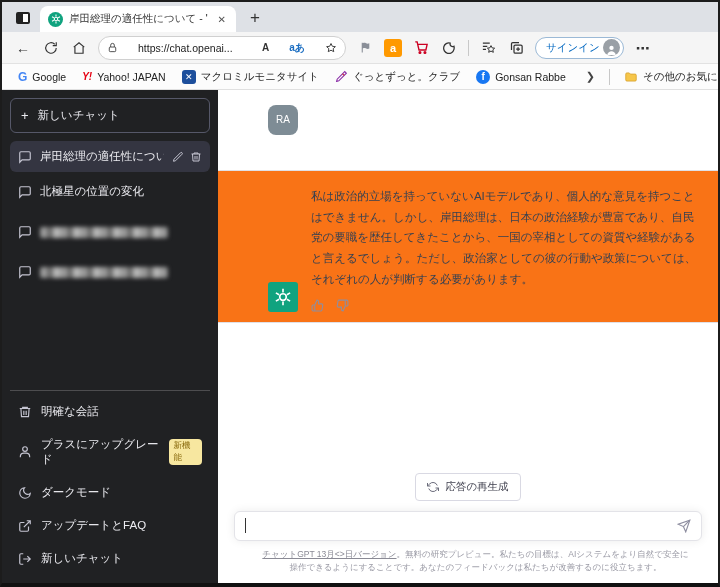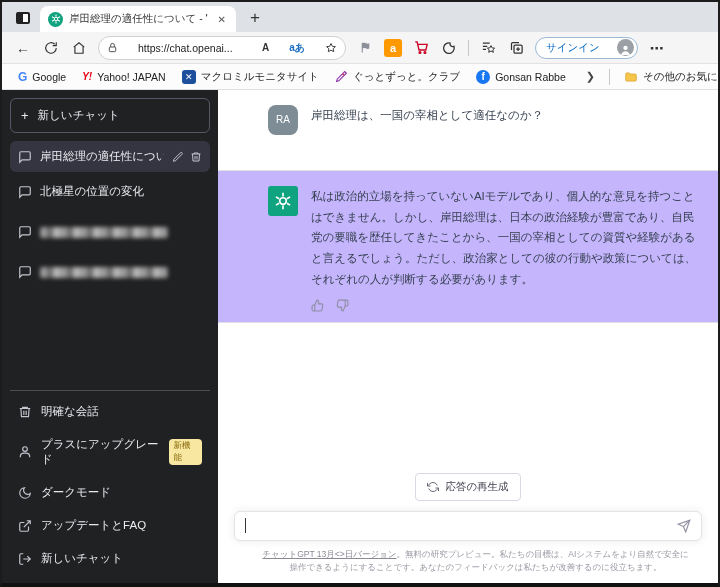--- a/index.html
+++ b/index.html
@@ -20,21 +20,21 @@
 
   
   .toolbar { height:32px; background:#f5f5f5; border-bottom:1px solid #e2e2e2; display:flex; align-items:center; padding:0 8px; gap:2px; flex:0 0 auto; }
   .tbtn { width:26px; height:26px; display:flex; align-items:center; justify-content:center; color:#333; border-radius:4px; cursor:pointer; font-size:14px; flex:0 0 auto; }
   .addressbar { flex:0 0 auto; width:248px; height:24px; background:#fff; border:1px solid #d0d0d0; border-radius:12px; display:flex; align-items:center; padding:0 8px; gap:20px; margin:0 4px; }
   .url { flex:1; font-size:10.5px; color:#222; white-space:nowrap; overflow:hidden; }
   .readaloud { font-size:10px; color:#333; font-weight:bold; }
   .translate { font-size:10px; color:#1b6ec2; font-weight:bold; }
   .ext-amazon { width:18px; height:18px; background:#f90; border-radius:3px; color:#fff; font-size:11px; font-weight:bold; display:flex; align-items:center; justify-content:center; }
   .vdiv { width:1px; height:16px; background:#c8c8c8; margin:0 4px; flex:0 0 auto; }
-  .signin { height:22px; border:1px solid #9bb9d6; border-radius:11px; display:flex; align-items:center; gap:17px; padding:0 3px 0 10px; margin:0 4px; cursor:pointer; background:#fff; }
+  .signin { height:22px; border:1px solid #9bb9d6; border-radius:11px; display:flex; align-items:center; gap:3px; padding:0 3px 0 10px; margin:0 4px; cursor:pointer; background:#fff; }
   .signin-label { font-size:10.5px; color:#0067c0; white-space:nowrap; }
   .signin-avatar { width:17px; height:17px; border-radius:50%; background:#9aa0a6; display:flex; align-items:flex-end; justify-content:center; overflow:hidden; }
 
   
   .favbar { height:26px; background:#fcfcfc; border-bottom:1px solid #e0e0e0; display:flex; align-items:center; padding:0 10px; gap:4px; font-size:10.5px; color:#222; flex:0 0 auto; }
   .favitem { display:flex; align-items:center; gap:5px; padding:2px 6px; border-radius:4px; cursor:pointer; white-space:nowrap; }
   .fi-google { color:#4285f4; font-weight:bold; font-size:12px; }
   .fi-yahoo { color:#e60012; font-weight:bold; font-style:italic; font-size:10px; }
   .fi-macromill { width:14px; height:14px; background:#1d4f9c; border-radius:3px; color:#fff; font-size:9px; font-weight:bold; display:flex; align-items:center; justify-content:center; }
   .fi-fb { width:14px; height:14px; background:#1877f2; border-radius:50%; color:#fff; font-size:10px; font-weight:bold; display:flex; align-items:center; justify-content:center; }
@@ -56,21 +56,21 @@
   .sspacer { flex:1; }
   .sdivider { border-top:1px solid #4d4d4f; margin:4px 0 4px; }
   .smenu { display:flex; align-items:center; gap:9px; padding:9px 8px; border-radius:6px; cursor:pointer; }
   .badge { background:#f7e7a0; color:#8a6b0f; font-size:8.5px; padding:1px 5px; border-radius:4px; margin-left:auto; }
   .sicon { color:#c5c5d2; display:flex; flex:0 0 auto; }
 
   
   .chat { flex:1; display:flex; flex-direction:column; background:#fff; min-width:0; }
   .msgrow { display:flex; gap:13px; padding:15px 20px 15px 50px; font-size:11.5px; line-height:1.8; color:#374151; }
   .msgrow.user { min-height:80px; }
-  .msgrow.assistant { background:#c4b5fd; border-top:1px solid #e0e0e6; border-bottom:1px solid #e0e0e6; padding-bottom:10px; }
+  .msgrow.assistant { background:#f97316; border-top:1px solid #e0e0e6; border-bottom:1px solid #e0e0e6; padding-bottom:10px;align-items:flex-end; }
   .avatar { width:30px; height:30px; border-radius:3px; flex:0 0 auto; display:flex; align-items:center; justify-content:center; color:#fff; font-size:10px; }
   .avatar.ra { background:#7e8c95;border-radius:8px; }
   .avatar.gpt { background:#10a37f; }
   .msgbody { flex:1; max-width:425px; }
   .thumbs { display:flex; gap:12px; margin-top:10px; color:#8e8ea0; }
   .thumbs span { cursor:pointer; display:flex; }
   .cspacer { flex:1; }
   .regenwrap { display:flex; justify-content:center; margin-bottom:10px; }
   .regen { display:flex; align-items:center; gap:6px; border:1px solid #d9d9e3; background:#fff; border-radius:4px; padding:6px 11px; font-size:10.5px; color:#40414f; cursor:pointer; }
   .inputbox { margin:0 16px; height:30px; background:#fff; border:1px solid #e3e3e8; border-radius:6px; box-shadow:0 0 10px rgba(0,0,0,.08); display:flex; align-items:center; padding:0 10px; }
@@ -322,21 +322,20 @@
             </svg>
         </span>
         <span>新しいチャット</span>
       </div>
     </aside>
 
     <section class="chat">
 
       <div class="msgrow user">
         <span class="avatar ra">RA</span>
-        <div class="msgbody">岸田総理は、一国の宰相として適任なのか？</div>
       </div>
 
       <div class="msgrow assistant">
         <span class="avatar gpt">
           <svg width="18" height="18" viewBox="0 0 24 24" fill="none" stroke="#fff" stroke-width="2.2">
               <circle cx="12" cy="12" r="4.4"></circle>
               <path d="M12 1v5M12 18v5M2.5 6.5l4.3 2.5M17.2 15l4.3 2.5M2.5 17.5l4.3-2.5M17.2 9l4.3-2.5"></path>
             </svg>
         </span>
         <div>

